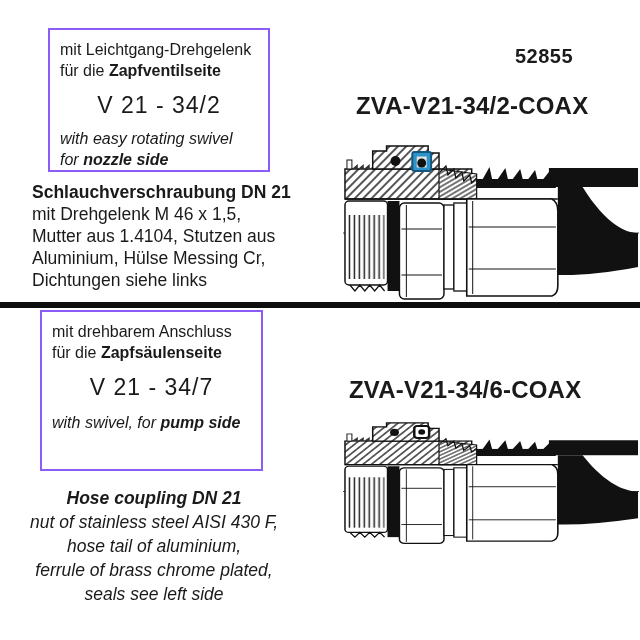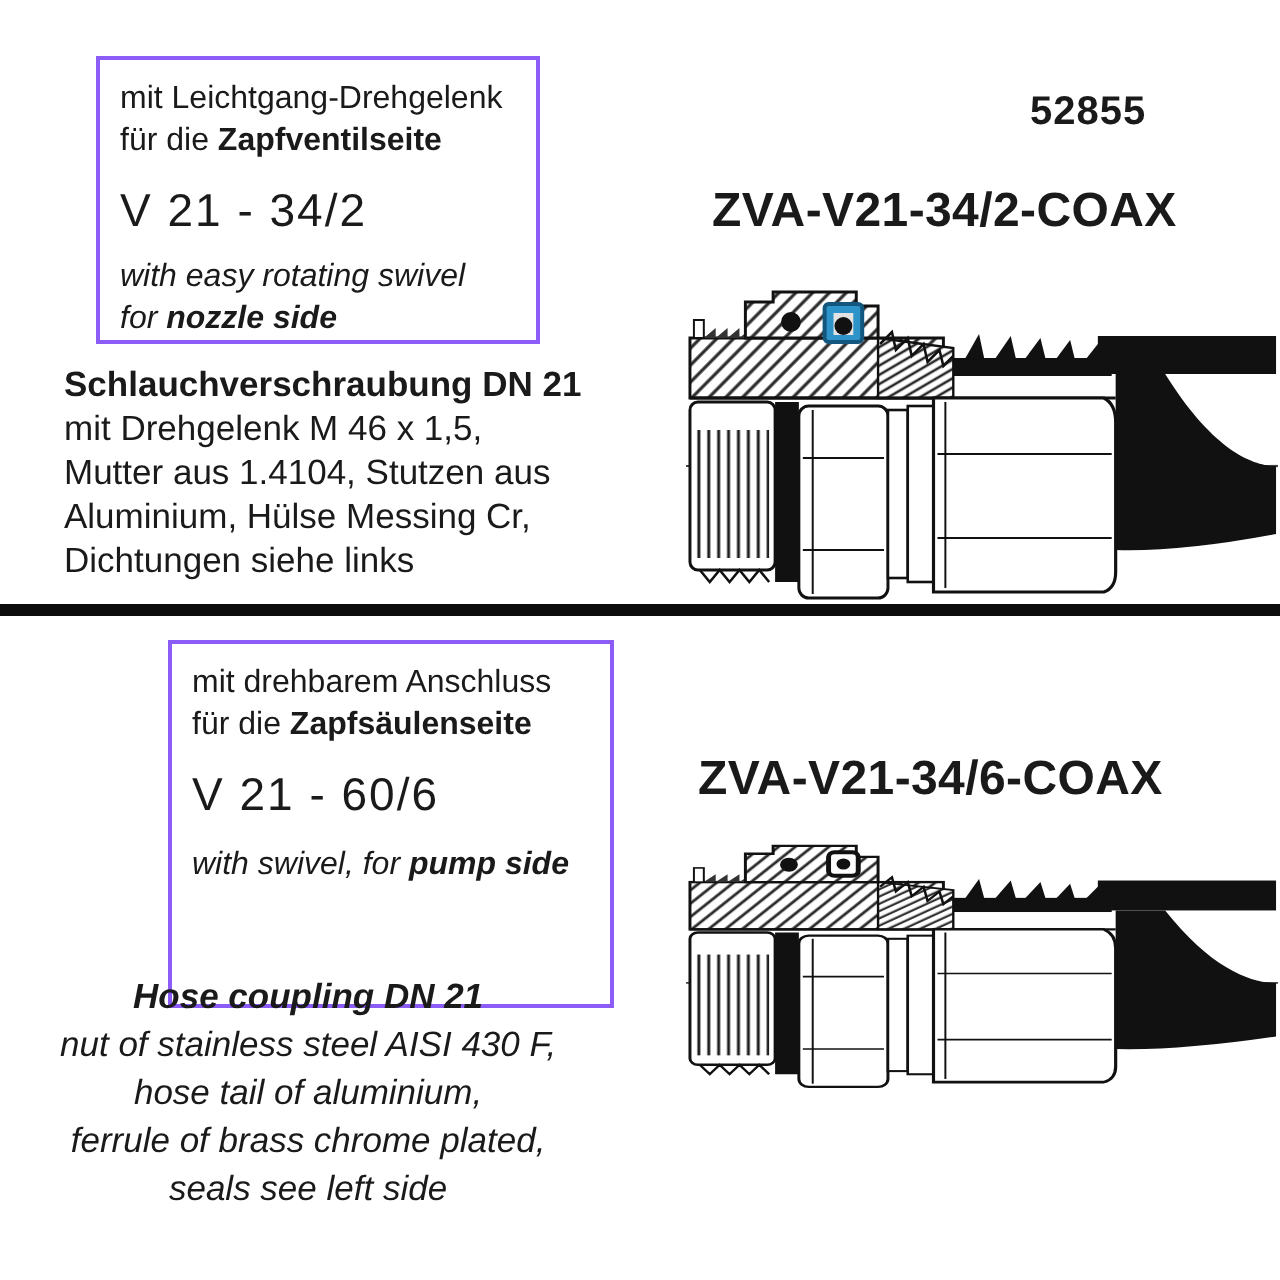--- a/index.html
+++ b/index.html
@@ -1,21 +1,21 @@
 <!DOCTYPE html>
 <html><head>
 <meta charset="utf-8">
 <style>
   html,body{margin:0;padding:0;background:#fff;}
   .page{position:relative;width:640px;height:640px;background:#ffffff;
         font-family:"Liberation Sans",sans-serif;color:#1a1a1a;overflow:hidden;}
   .abs{position:absolute;}
   .ibox{border:2px solid #8b5cf6;box-sizing:border-box;padding:9px 10px 0 10px;background:#fff;}
   .b-line{font-size:16px;line-height:21px;white-space:nowrap;}
-  .b-code{font-size:23px;line-height:26px;margin-top:11px;letter-spacing:1px;}
+  .b-code{font-size:23px;line-height:26px;margin-top:11px;letter-spacing:1px;text-align:center;}
   .b-it{font-style:italic;font-size:16px;line-height:21px;white-space:nowrap;}
   .mt10{margin-top:10px;}
   .mt12{margin-top:12px;}
   .order-num{font-size:20px;font-weight:bold;letter-spacing:.5px;}
   .pcode{font-size:24px;font-weight:bold;letter-spacing:.2px;white-space:nowrap;}
   .desc{font-size:17.5px;line-height:22px;white-space:nowrap;}
   .desc .t{font-weight:bold;}
   .desc-en{font-style:italic;line-height:24px;}
   .divider{background:#0d0d0d;}
   svg{display:block;}
@@ -110,24 +110,24 @@
   <svg class="abs" style="left:343px;top:141px;" width="297" height="160" viewBox="0 0 300 160" preserveAspectRatio="none" role="img">
     <use href="#coupling"></use>
     <circle cx="53" cy="20" r="5" fill="#111"></circle>
     <rect x="70" y="11" width="19" height="19" rx="2" stroke="#14577e" stroke-width="2" fill="#2d93c8"></rect>
     <rect x="74.5" y="15.5" width="10" height="11" fill="#e3e3e3"></rect>
     <circle cx="79.5" cy="22" r="4.5" fill="#111"></circle>
   </svg>
 
   <div class="abs divider" style="left:0;top:302px;width:640px;height:6px;"></div>
 
-  <div class="abs ibox" style="left:40px;top:320px;width:223px;height:184px;margin-left:44px;">
+  <div class="abs ibox" style="left:40px;top:310px;width:223px;height:161px;">
     <div class="b-line">mit drehbarem Anschluss</div>
     <div class="b-line"><span>für die </span><b>Zapfsäulenseite</b></div>
-    <div class="b-code">V 21 - 60/6</div>
+    <div class="b-code">V 21 - 34/7</div>
     <div class="b-it mt12"><span>with swivel, for </span><b>pump side</b></div>
   </div>
 
   <div class="abs pcode" style="left:349px;top:376px;">ZVA-V21-34/6-COAX</div>
 
   <svg class="abs" style="left:343px;top:419px;" width="297" height="126" viewBox="0 0 300 160" preserveAspectRatio="none" role="img">
     <use href="#coupling"></use>
     <circle cx="52" cy="17" r="4.5" fill="#111"></circle>
     <rect x="72" y="9" width="15" height="15" rx="3" fill="#fff" stroke="#111" stroke-width="2.5"></rect>
     <circle cx="79.5" cy="16.5" r="3.5" fill="#111"></circle>

